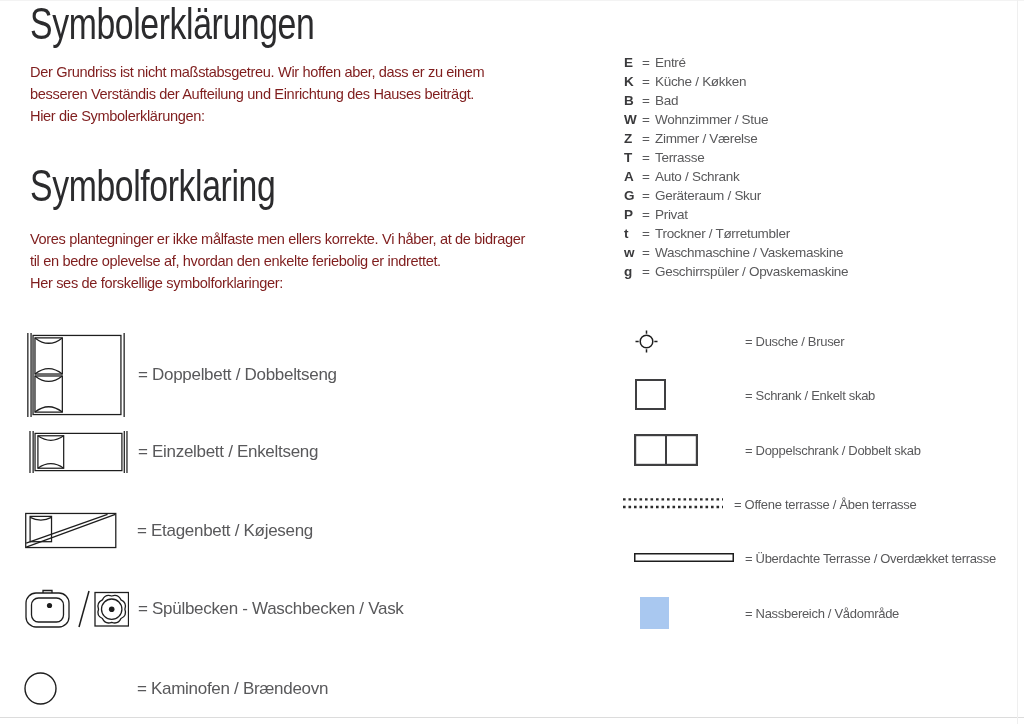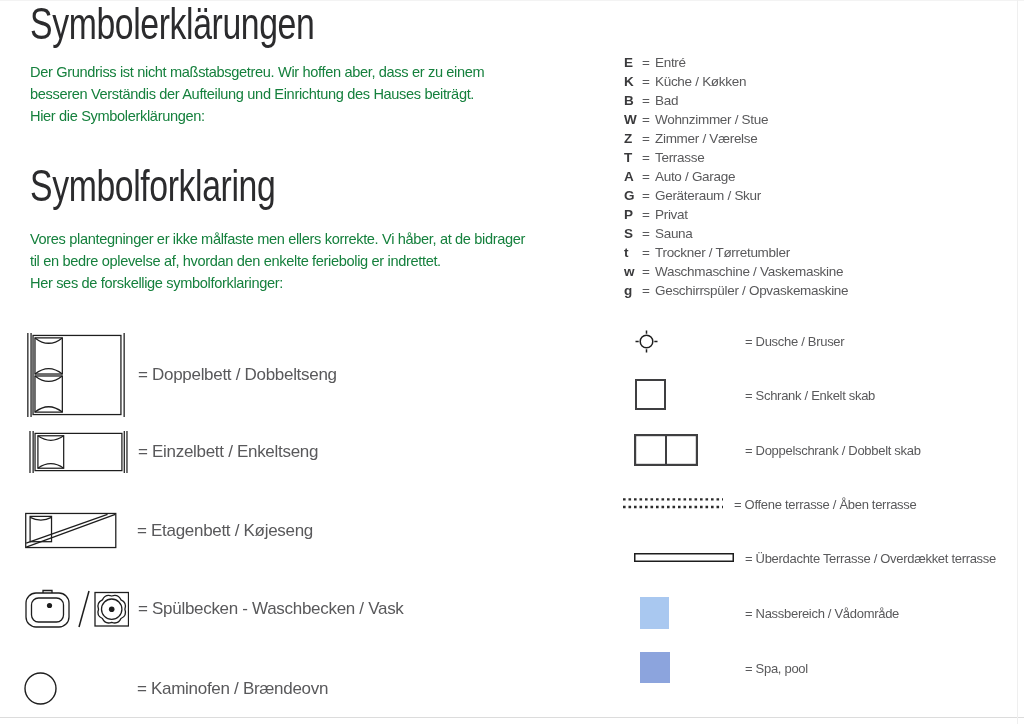--- a/index.html
+++ b/index.html
@@ -7,21 +7,21 @@
   #page{position:relative;width:1024px;height:672px;background:#fff;}
 
   .edge{position:absolute;background:#ededed;}
   .edge.bottom{left:0;top:717px;width:1024px;height:1px;background:#dcdcdc;}
   .edge.right{left:1017px;top:0;width:1px;height:724px;background:#efefef;}
   .edge.top{left:0;top:0;width:1024px;height:1px;background:#f3f3f3;}
 
   .h-title{position:absolute;left:30px;white-space:nowrap;font-size:45px;font-weight:400;
            color:#2b2b2d;letter-spacing:-0.5px;line-height:1.06;
            transform:scaleX(0.75);transform-origin:0 0;}
-  .para{position:absolute;left:30px;font-size:14.6px;line-height:22px;color:#15803d;
+  .para{position:absolute;left:30px;font-size:14.6px;line-height:22px;color:#7f1d1d;
         letter-spacing:-0.35px;white-space:pre-line;}
 
   
   #room-codes{position:absolute;left:624px;top:53px;}
   .code-row{height:19px;line-height:19px;font-size:13.5px;letter-spacing:-0.3px;white-space:nowrap;}
   .code-letter{display:inline-block;width:18px;font-weight:700;color:#3a3a3c;}
   .code-eq{display:inline-block;width:13px;color:#59595b;}
   .code-label{color:#59595b;}
 
   
@@ -55,24 +55,23 @@
 til en bedre oplevelse af, hvordan den enkelte feriebolig er indrettet.
 Her ses de forskellige symbolforklaringer:</div>
 
   <div id="room-codes">
     <div class="code-row"><span class="code-letter">E</span><span class="code-eq">=</span><span class="code-label">Entré</span></div>
     <div class="code-row"><span class="code-letter">K</span><span class="code-eq">=</span><span class="code-label">Küche / Køkken</span></div>
     <div class="code-row"><span class="code-letter">B</span><span class="code-eq">=</span><span class="code-label">Bad</span></div>
     <div class="code-row"><span class="code-letter">W</span><span class="code-eq">=</span><span class="code-label">Wohnzimmer / Stue</span></div>
     <div class="code-row"><span class="code-letter">Z</span><span class="code-eq">=</span><span class="code-label">Zimmer / Værelse</span></div>
     <div class="code-row"><span class="code-letter">T</span><span class="code-eq">=</span><span class="code-label">Terrasse</span></div>
-    <div class="code-row"><span class="code-letter">A</span><span class="code-eq">=</span><span class="code-label">Auto / Garage</span></div>
+    <div class="code-row"><span class="code-letter">A</span><span class="code-eq">=</span><span class="code-label">Auto / Schrank</span></div>
     <div class="code-row"><span class="code-letter">G</span><span class="code-eq">=</span><span class="code-label">Geräteraum / Skur</span></div>
     <div class="code-row"><span class="code-letter">P</span><span class="code-eq">=</span><span class="code-label">Privat</span></div>
-    <div class="code-row"><span class="code-letter">S</span><span class="code-eq">=</span><span class="code-label">Sauna</span></div>
     <div class="code-row"><span class="code-letter">t</span><span class="code-eq">=</span><span class="code-label">Trockner / Tørretumbler</span></div>
     <div class="code-row"><span class="code-letter">w</span><span class="code-eq">=</span><span class="code-label">Waschmaschine / Vaskemaskine</span></div>
     <div class="code-row"><span class="code-letter">g</span><span class="code-eq">=</span><span class="code-label">Geschirrspüler / Opvaskemaskine</span></div>
   </div>
 
   <div class="sym-row left" style="left:25px;top:333px;width:420px;height:84px;">
     <span class="sym-icon">
       <svg width="102" height="84" viewBox="0 0 104 86">
         <line class="ln" x1="2.7" y1="0" x2="2.7" y2="86"></line>
           <line class="ln" x1="6" y1="0" x2="6" y2="86"></line>
@@ -190,22 +189,16 @@
 
   <div class="sym-row right" style="left:634px;top:553px;width:380px;height:9px;">
     <span class="sym-icon">
       <svg width="100" height="9" viewBox="0 0 100 9">
         <rect x="0.75" y="0.75" width="98.5" height="7.5" fill="#fff" stroke="#1d1d1d" stroke-width="1.5"></rect>
       </svg>
     </span>
     <span class="sym-label" style="left:111px;">= Überdachte Terrasse / Overdækket terrasse</span>
   </div>
 
-  <div class="sym-row right" style="left:640px;top:652px;width:380px;height:31px;">
-    <span class="sym-icon">
-      <div class="fill-box" style="position: static; width: 30px; height: 31px; background-color: rgb(140, 164, 221);"></div>
-    </span>
-    <span class="sym-label" style="left:105px;">= Spa, pool</span>
-  </div>
 
   <div class="edge bottom"></div>
   <div class="edge right"></div>
 </div>
 
 </body></html>

